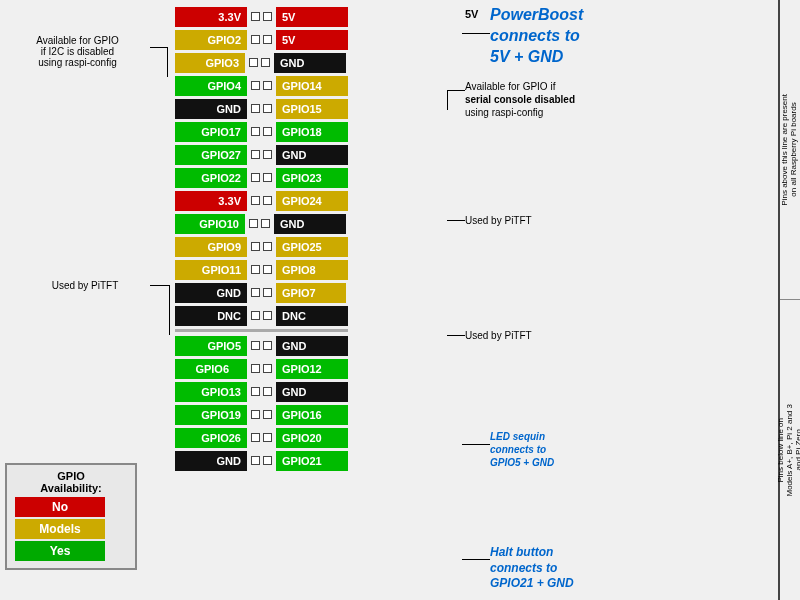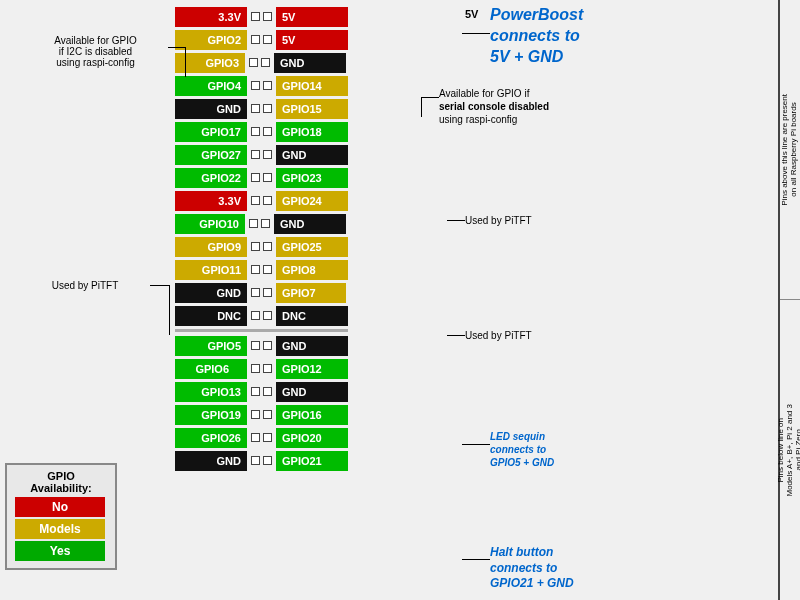--- a/index.html
+++ b/index.html
@@ -17,35 +17,35 @@
     .section-divider {
       width: 100%;
       height: 3px;
       background: #aaa;
       margin: 2px 0;
     }
 
     
     .annotation-left {
       position: absolute;
-      left: 23px;
+      left: 5px;
       text-align: center;
       font-size: 10px;
       color: #000;
     }
 
     
     .legend {
       position: absolute;
       bottom: 30px;
       left: 5px;
       border: 2px solid #888;
       background: #e8e8e8;
       padding: 5px 8px;
-      width: 112px;
+      width: 132px;
       margin-top: 28px;
     }
 
     .legend-title {
       text-align: center;
       font-weight: bold;
       font-size: 11px;
       margin-bottom: 3px;
     }
 
@@ -314,21 +314,21 @@
   </div>
 
   <div style="position:absolute; left:490px; top:5px; color:#0066cc; font-style:italic; font-weight:bold; font-size:16px; line-height:1.3;">
     <span style="white-space:pre-line;">PowerBoost
 connects to
 5V + GND</span>
     
     <div style="position:absolute; left:-28px; top:28px; width:28px; height:1px; background:#000;"></div>
   </div>
 
-  <div style="position:absolute; left:439px; top:80px; font-size:10px; line-height:1.3;margin-top:7px;">
+  <div style="position:absolute; left:465px; top:80px; font-size:10px; line-height:1.3;">
     Available for GPIO if<br><strong>serial console disabled</strong><br>using raspi-config
     <div style="position:absolute; left:-18px; top:10px; width:18px; height:1px; background:#000;"></div>
     <div style="position:absolute; left:-18px; top:10px; width:1px; height:20px; background:#000;"></div>
   </div>
 
   <div style="position:absolute; left:465px; top:215px; font-size:10px;">
     <span>Used by PiTFT</span>
     <div style="position:absolute; left:-18px; top:5px; width:18px; height:1px; background:#000;"></div>
   </div>
 

